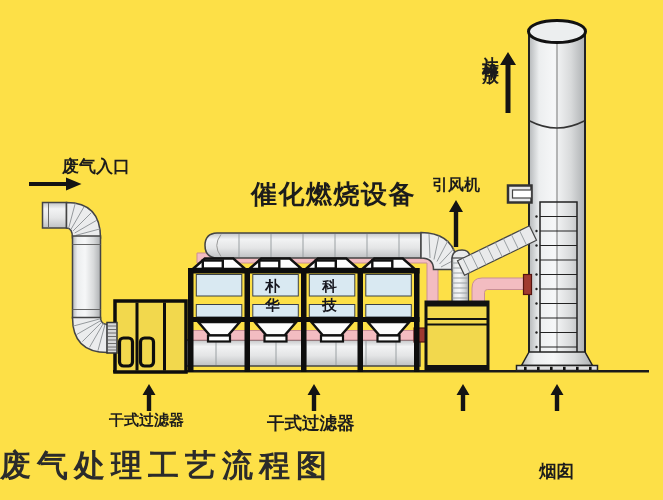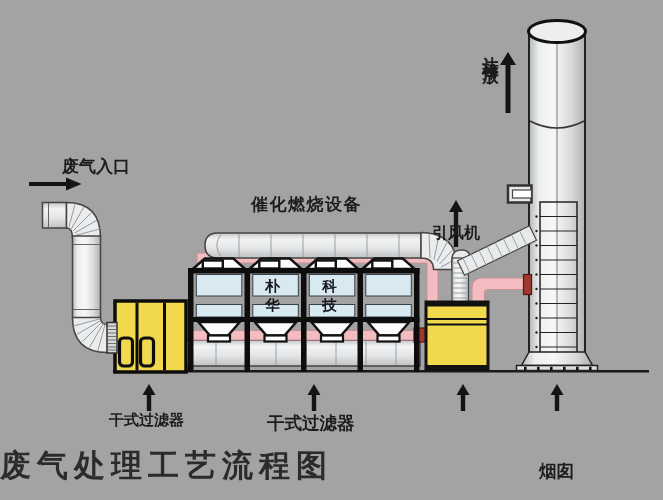--- a/index.html
+++ b/index.html
@@ -1,23 +1,23 @@
 <!DOCTYPE html>
 <html style="--equipment-yellow: #f2d84d; --panel-blue: #d9e9f2; --pipe-pink: #f3bcc1; --pipe-pink-edge: #c98f96; --connector-red: #a03a30; --ink-black: #141414;"><head>
 <meta charset="utf-8">
 <style>
   html,body{margin:0;padding:0;background:#fff;}
-  #stage{position:relative;width:663px;height:500px;background:#a3a3a3;overflow:hidden;
+  #stage{position:relative;width:663px;height:500px;background:#fde047;overflow:hidden;
          font-family:"Liberation Serif","DejaVu Serif",serif;}
   svg{position:absolute;left:0;top:0;}
   .label{position:absolute;color:#1c1c1c;white-space:nowrap;
          font-family:"Liberation Serif","DejaVu Serif",serif;font-weight:600;}
   .lab-inlet{left:62px;top:155px;font-size:17px;}
-  .lab-equip{left:251px;top:177px;font-size:17px;font-weight:700;letter-spacing:1.5px;margin-top:16px;}
-  .lab-fan{left:432px;top:175px;font-size:16px;margin-top:48px;}
+  .lab-equip{left:251px;top:177px;font-size:26px;font-weight:700;letter-spacing:1.5px;}
+  .lab-fan{left:432px;top:175px;font-size:16px;}
   .lab-emission{left:479px;top:43px;font-size:16.5px;writing-mode:vertical-rl;
                 text-orientation:upright;letter-spacing:4px;}
   .lab-dryfilter{left:109px;top:411px;font-size:15px;}
   .lab-adsorption{left:267px;top:411px;font-size:17.5px;}
   .lab-furnace{left:421px;top:411px;font-size:17.5px;}
   .lab-chimney{left:539px;top:422px;font-size:17.5px;margin-top:37px;}
   .brand{position:absolute;top:277px;width:46px;text-align:center;color:#15151d;
          font-size:14.5px;font-weight:700;letter-spacing:5px;}
   .brand1{left:252px;}
   .brand2{left:309px;}

